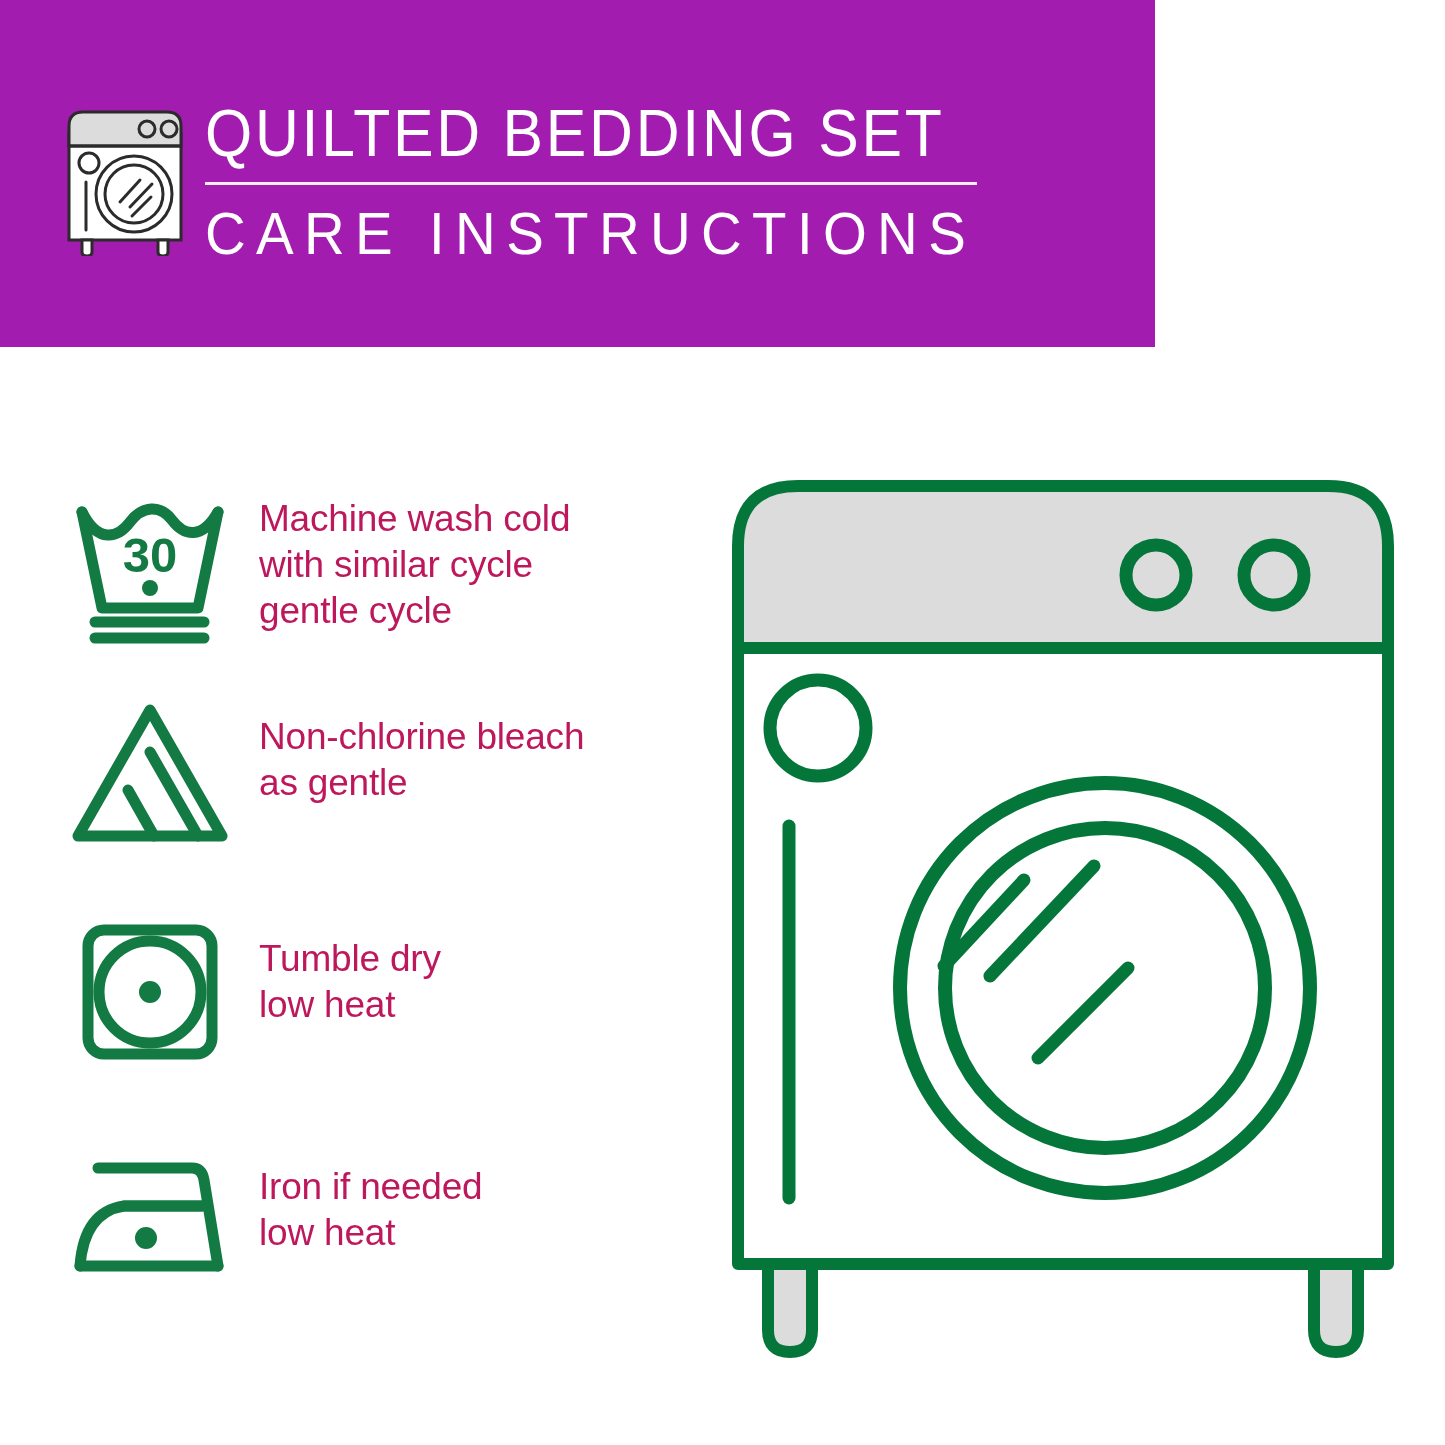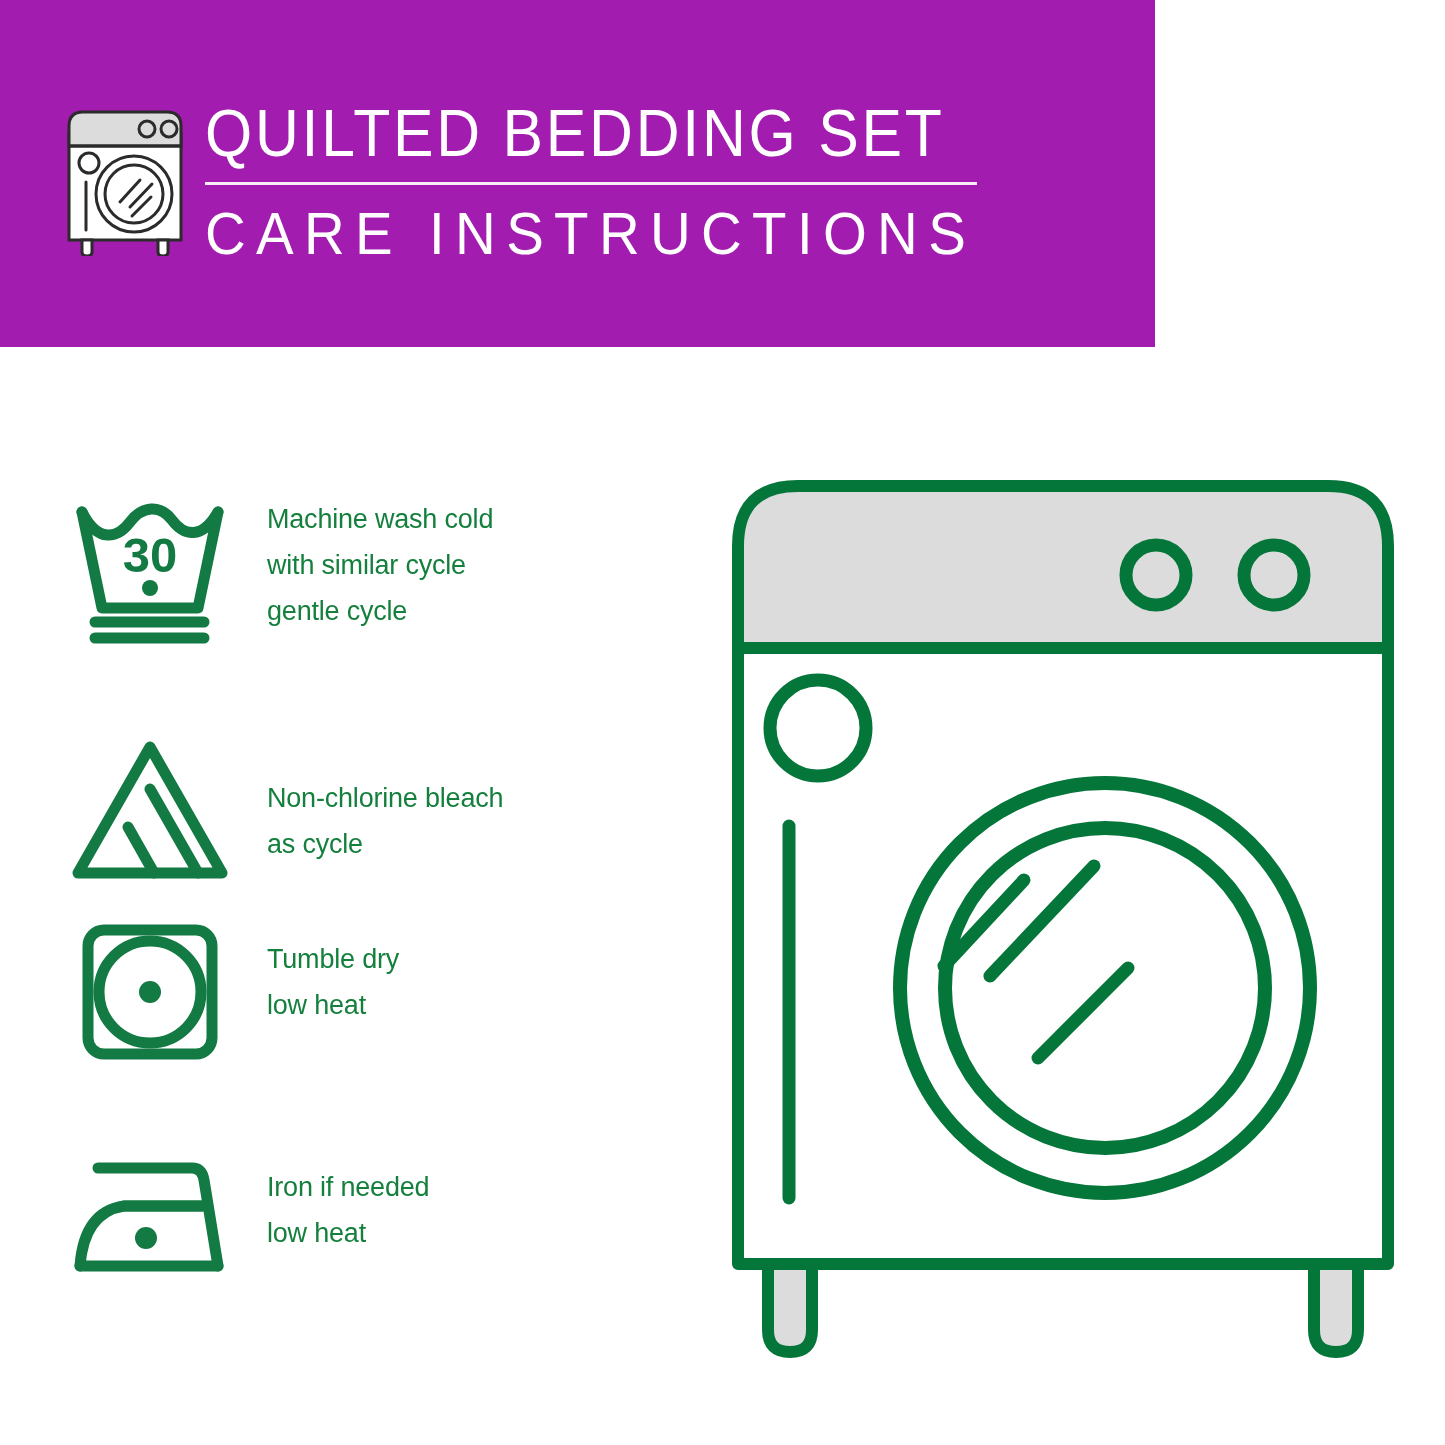--- a/index.html
+++ b/index.html
@@ -49,33 +49,33 @@
 
   
   .care-list{
     position:absolute;left:0;top:440px;width:700px;
   }
   .care-row{
     position:absolute;left:0;width:700px;height:180px;
     display:flex;align-items:flex-start;
   }
   .care-row.r0{top:50px;}
-  .care-row.r1{top:281px;align-items:center;}
+  .care-row.r1{top:254px;}
   .care-row.r2{top:472px;}
   .care-row.r3{top:700px;}
 
   .care-icon{
     width:175px;min-width:175px;height:160px;
     display:flex;align-items:center;justify-content:center;
     margin-left:62px;
   }
   .care-text{
-    margin-left:30px;
-    color:#15803d;
-    font-size:27px;
+    margin-left:22px;
+    color:#be185d;
+    font-size:37px;
     line-height:46px;
     letter-spacing:-0.2px;
     font-weight:400;
     padding-top:6px;
   }
   .care-row.r1 .care-text{padding-top:20px;}
   .care-row.r2 .care-text{padding-top:24px;}
   .care-row.r3 .care-text{padding-top:24px;}
 
   
@@ -157,21 +157,21 @@
 
             <path d="M88 16 L160 142 L16 142 Z"></path>
 
             <path d="M88 58 L136 142"></path>
             <path d="M66 96 L92 142"></path>
           </g>
         </svg>
       </div>
       <div class="care-text">
         <div>Non-chlorine bleach</div>
-        <div>as cycle</div>
+        <div>as gentle</div>
       </div>
     </div>
 
     <div class="care-row r2">
       <div class="care-icon">
         <svg width="175" height="160" viewBox="0 0 175 160" xmlns="http://www.w3.org/2000/svg">
           <rect x="26" y="18" width="124" height="124" rx="16" ry="16" fill="none" stroke="#127A42" stroke-width="11"></rect>
           <circle cx="88" cy="80" r="51" fill="none" stroke="#127A42" stroke-width="11"></circle>
           <circle cx="88" cy="80" r="11" fill="#127A42"></circle>
         </svg>

